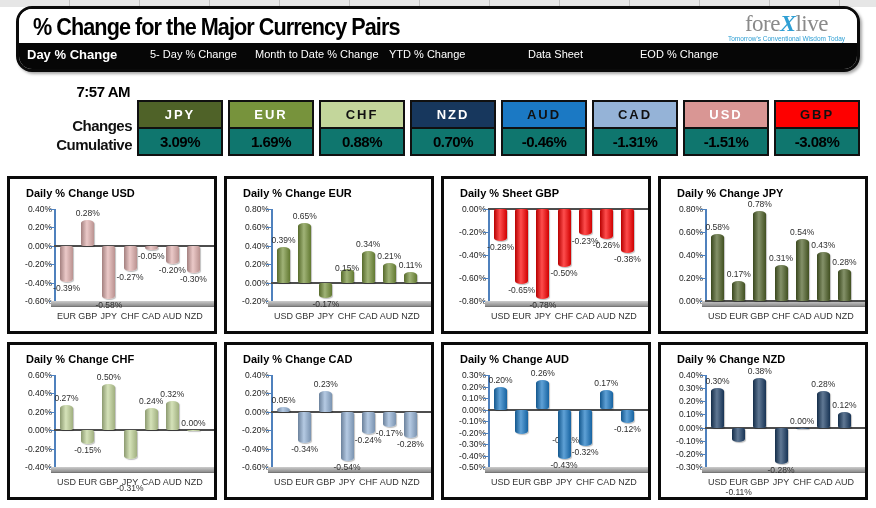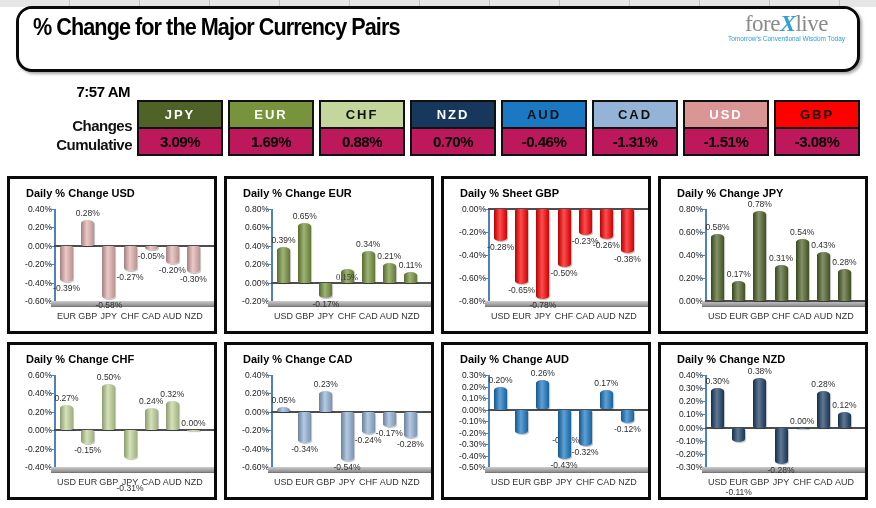--- a/index.html
+++ b/index.html
@@ -30,21 +30,21 @@
   .strongest { color:#4f6228; font-weight:bold; font-size:15px; letter-spacing:-.5px; }
   .scale-line { flex:1; height:3px; background:#0a0a0a; margin:2px 8px 0 8px; border-radius:2px; }
   .weakest { color:#ee0000; font-weight:bold; font-size:15px; letter-spacing:-.5px; }
   .cum-label { position:absolute; left:20px; top:117px; width:112px; text-align:right;
     font-size:15px; font-weight:bold; letter-spacing:-.5px; line-height:1.25; color:#111; }
   .boxes { position:absolute; left:137px; top:100px; display:grid; grid-template-columns:repeat(8,86px); gap:5px; }
   .cbox { border:2px solid #101010; background:#fff; }
   .cbox-head { height:25px; display:flex; align-items:center; justify-content:center;
     font-size:13px; font-weight:bold; letter-spacing:2px; }
   .cbox-val { height:27px; display:flex; align-items:center; justify-content:center;
-    border-top:2px solid #101010; font-size:15px; font-weight:bold; letter-spacing:-.5px; color:#000; background:#be185d; }
+    border-top:2px solid #101010; font-size:15px; font-weight:bold; letter-spacing:-.5px; color:#000; background:#0f766e; }
 
   
   .charts { position:absolute; left:7px; top:176px; display:grid;
     grid-template-columns:repeat(4,210px); gap:8px 7px; }
   .panel { position:relative; width:210px; height:158px; border:3px solid #0a0a0a; background:#fff; overflow:hidden; }
   .ptitle { position:absolute; left:16px; top:8px; font-size:11px; font-weight:bold; color:#000; }
   .axis { position:absolute; width:2px; background:#4f81bd; }
   .tick { position:absolute; left:0; width:42px; text-align:right; font-size:8.5px; color:#1a1a1a; }
   .tickmark { position:absolute; width:5px; height:1px; background:#4f81bd; }
   .floor { position:absolute; height:6px; background:linear-gradient(#cccccc,#8d8d8d);
@@ -63,20 +63,28 @@
   <div class="top-grid"></div>
 
   <div class="header">
     <div class="header-top">
       <h1 class="title">% Change for the Major Currency Pairs</h1>
       <div class="logo">
         <div class="logo-line"><span>fore</span><span class="logo-x">X</span><span>live</span></div>
         <div class="logo-tag">Tomorrow's Conventional Wisdom Today</div>
       </div>
     </div>
+    <nav class="menubar" id="menubar">
+        <span class="menu-item active" style="left: 8px;">Day % Change</span>
+        <span class="menu-item" style="left: 131px;">5- Day % Change</span>
+        <span class="menu-item" style="left: 236px;">Month to Date % Change</span>
+        <span class="menu-item" style="left: 370px;">YTD % Change</span>
+        <span class="menu-item" style="left: 509px;">Data Sheet</span>
+        <span class="menu-item" style="left: 621px;">EOD % Change</span>
+      </nav>
   </div>
 
   <div class="time">7:57 AM</div>
 
 
   <div class="cum-label">
     <div>Changes</div>
     <div>Cumulative</div>
   </div>
 
@@ -175,21 +183,21 @@
         <div class="bar" style="border-radius: 6px 6px 2px 2px / 3px 3px 2px 2px; left: 50.0714px; top: 67.72px; width: 13px; height: 35.88px; background: linear-gradient(90deg, rgb(86, 106, 43), rgb(160, 179, 119) 45%, rgb(98, 121, 49));"></div>
         <div class="vlabel" style="left: 56.5714px; top: 55.72px;">0.39%</div>
         <div class="clabel" style="left: 56.5714px;">USD</div>
         <div class="bar" style="border-radius: 6px 6px 2px 2px / 3px 3px 2px 2px; left: 71.2143px; top: 43.8px; width: 13px; height: 59.8px; background: linear-gradient(90deg, rgb(86, 106, 43), rgb(160, 179, 119) 45%, rgb(98, 121, 49));"></div>
         <div class="vlabel" style="left: 77.7143px; top: 31.8px;">0.65%</div>
         <div class="clabel" style="left: 77.7143px;">GBP</div>
         <div class="bar" style="border-radius: 2px 2px 6px 6px / 2px 2px 3px 3px; left: 92.3571px; top: 103.6px; width: 13px; height: 15.64px; background: linear-gradient(90deg, rgb(86, 106, 43), rgb(160, 179, 119) 45%, rgb(98, 121, 49));"></div>
         <div class="vlabel" style="left: 98.8571px; top: 120.24px;">-0.17%</div>
         <div class="clabel" style="left: 98.8571px;">JPY</div>
         <div class="bar" style="border-radius: 6px 6px 2px 2px / 3px 3px 2px 2px; left: 113.5px; top: 89.8px; width: 13px; height: 13.8px; background: linear-gradient(90deg, rgb(86, 106, 43), rgb(160, 179, 119) 45%, rgb(98, 121, 49));"></div>
-        <div class="vlabel" style="left: 120px; top: 93px; font-family: Liberation Serif, serif;">0.15%</div>
+        <div class="vlabel" style="left: 120px; top: 84px;">0.15%</div>
         <div class="clabel" style="left: 120px;">CHF</div>
         <div class="bar" style="border-radius: 6px 6px 2px 2px / 3px 3px 2px 2px; left: 134.643px; top: 72.32px; width: 13px; height: 31.28px; background: linear-gradient(90deg, rgb(86, 106, 43), rgb(160, 179, 119) 45%, rgb(98, 121, 49));"></div>
         <div class="vlabel" style="left: 141.143px; top: 60.32px;">0.34%</div>
         <div class="clabel" style="left: 141.143px;">CAD</div>
         <div class="bar" style="border-radius: 6px 6px 2px 2px / 3px 3px 2px 2px; left: 155.786px; top: 84.28px; width: 13px; height: 19.32px; background: linear-gradient(90deg, rgb(86, 106, 43), rgb(160, 179, 119) 45%, rgb(98, 121, 49));"></div>
         <div class="vlabel" style="left: 162.286px; top: 72.28px;">0.21%</div>
         <div class="clabel" style="left: 162.286px;">AUD</div>
         <div class="bar" style="border-radius: 6px 6px 2px 2px / 3px 3px 2px 2px; left: 176.929px; top: 93.48px; width: 13px; height: 10.12px; background: linear-gradient(90deg, rgb(86, 106, 43), rgb(160, 179, 119) 45%, rgb(98, 121, 49));"></div>
         <div class="vlabel" style="left: 183.429px; top: 81.48px;">0.11%</div>
         <div class="clabel" style="left: 183.429px;">NZD</div>

